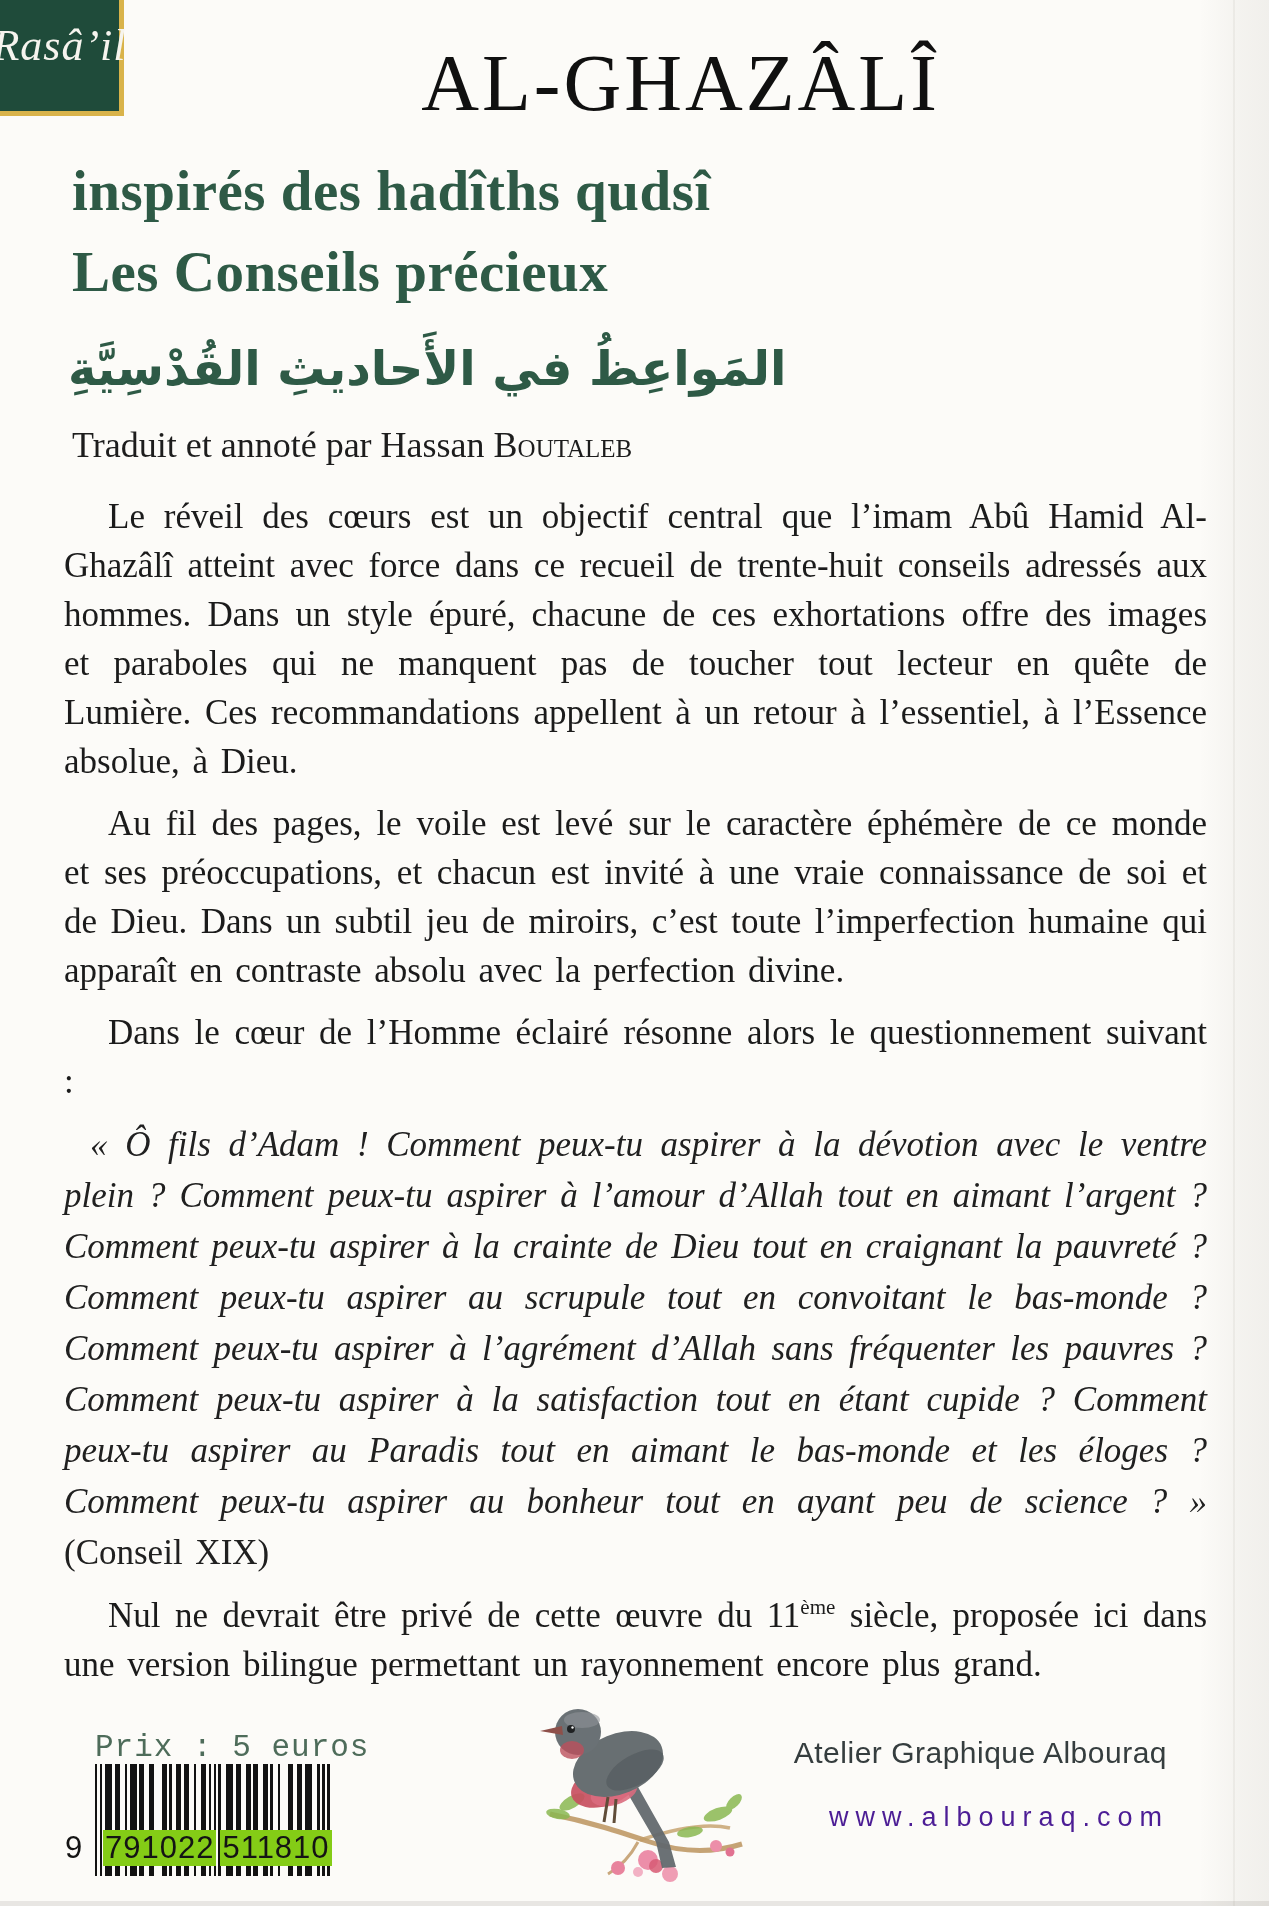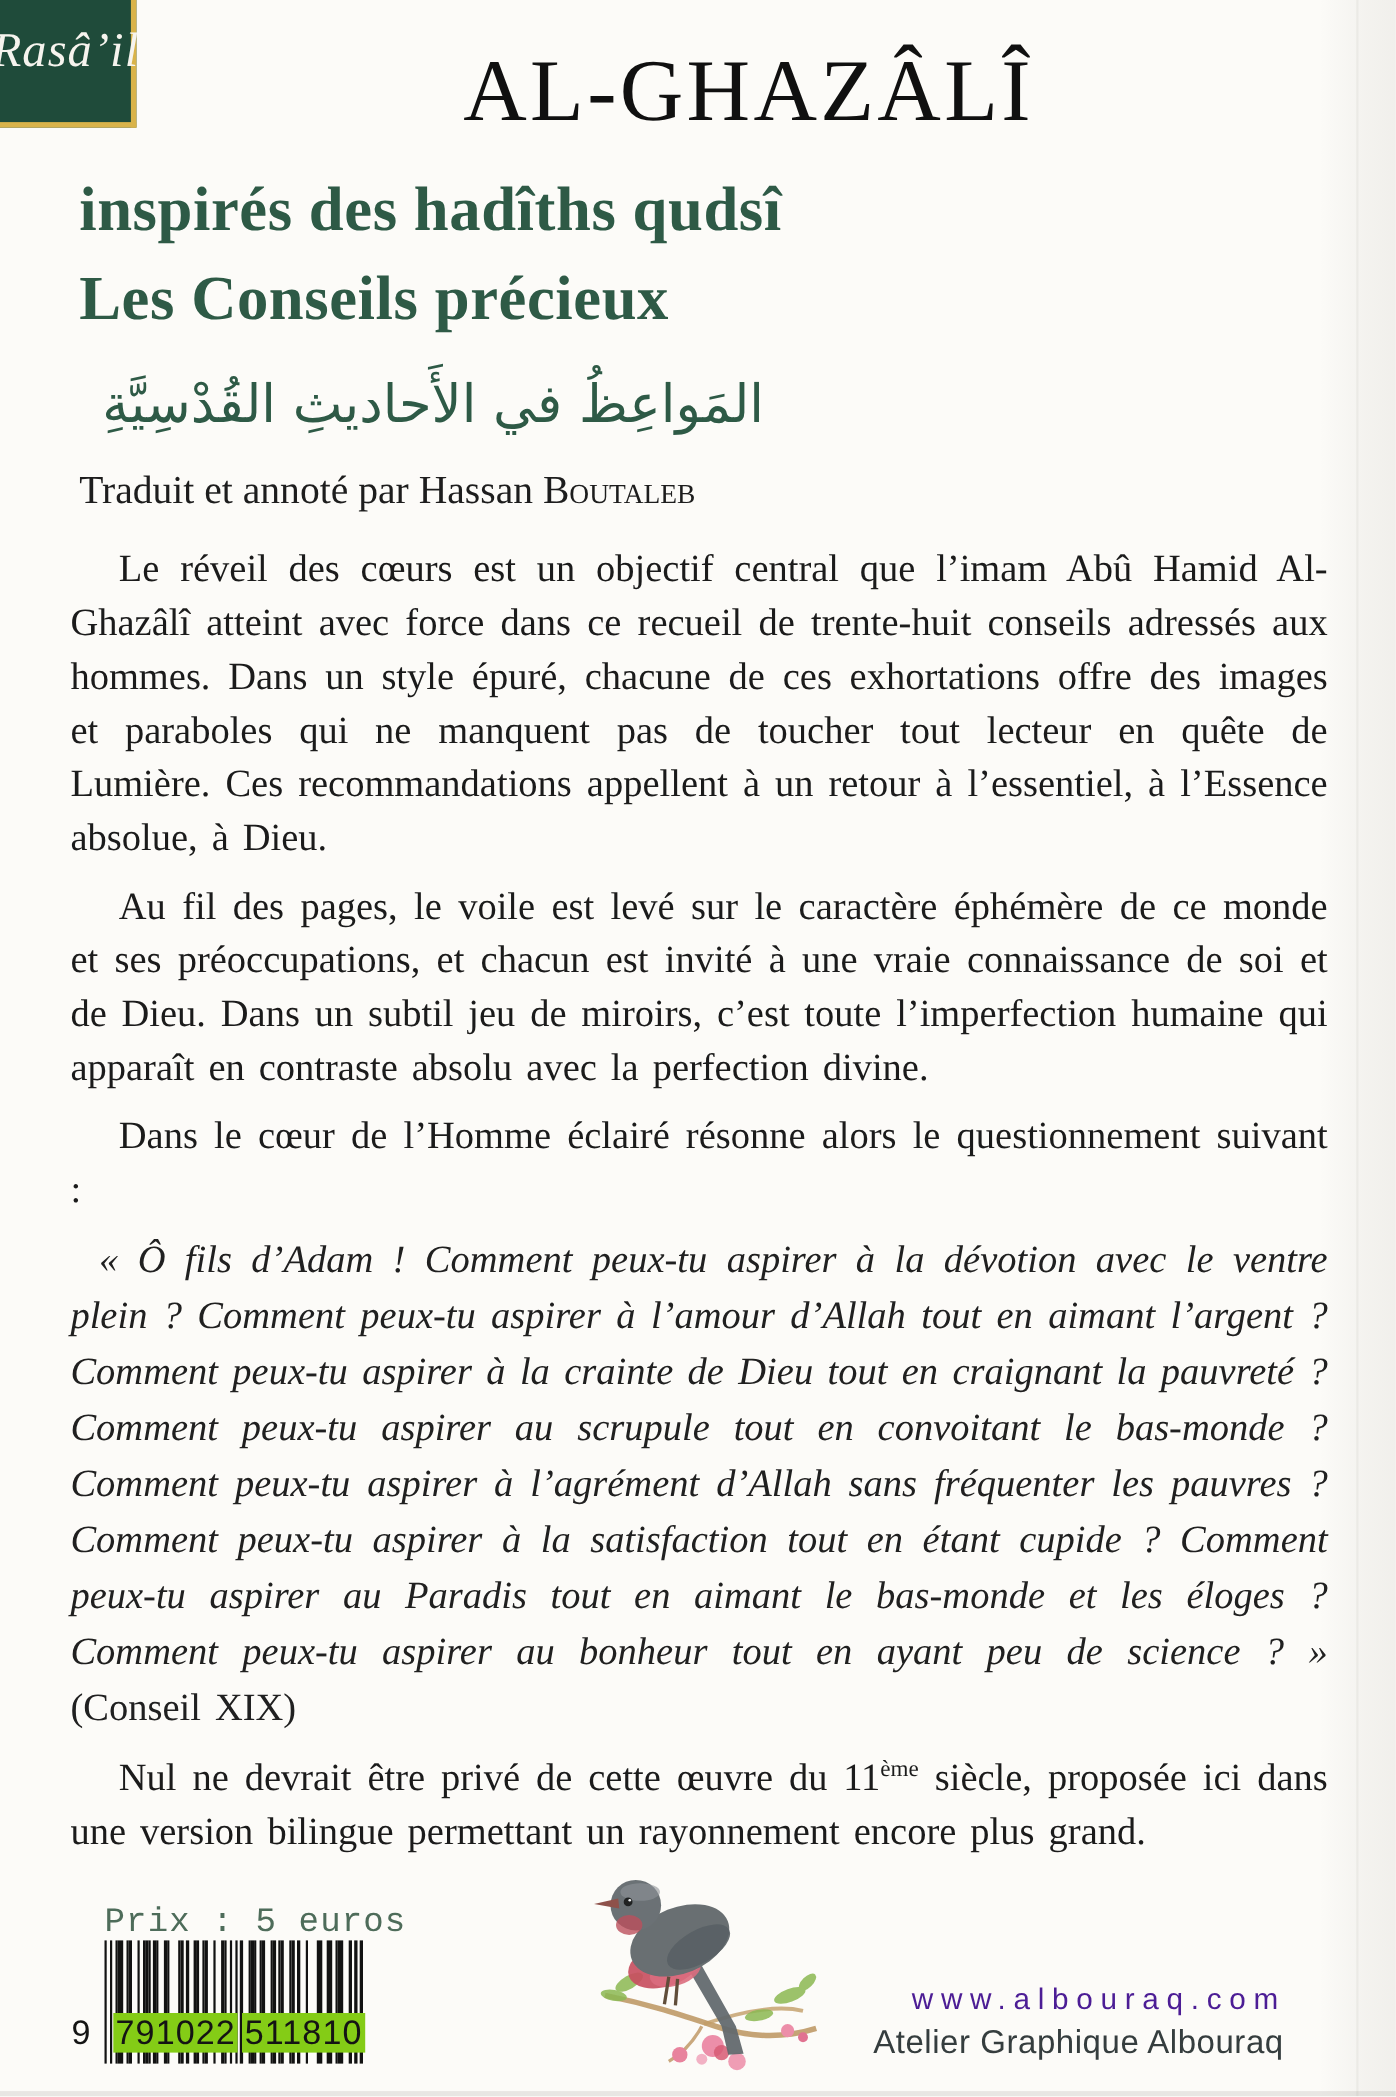--- a/index.html
+++ b/index.html
@@ -10,22 +10,22 @@
          border-right:5px solid var(--badge-gold,#d9b34a);border-bottom:5px solid var(--badge-gold,#d9b34a);
          display:flex;justify-content:center;align-items:flex-start;padding-top:20px;box-sizing:border-box;}
   .badge span{font-style:italic;font-size:44px;color:#f6f4ee;letter-spacing:1px;}
   
   .author{position:absolute;top:38px;left:0;right:0;margin:0;text-align:center;transform:translateX(46px);
           font-size:80px;font-weight:400;letter-spacing:3px;color:#101010;}
   
   .title{position:absolute;left:72px;top:150px;font-weight:700;color:var(--title-green,#2e5a46);
          font-size:57px;line-height:81px;letter-spacing:0.5px;}
   
-  .arabic{position:absolute;left:68px;top:330px;font-family:"DejaVu Sans",sans-serif;font-weight:400;
-          font-size:48px;line-height:76px;color:var(--title-green,#2e5a46);direction:rtl;margin-left:25px;}
+  .arabic{position:absolute;left:68px;top:330px;font-family:"DejaVu Sans",sans-serif;font-weight:700;
+          font-size:48px;line-height:76px;color:var(--title-green,#2e5a46);direction:rtl;}
   
   .translator{position:absolute;left:72px;top:424px;font-size:36px;color:#1d1d1d;text-align:right;}
   .translator .sc{font-variant:small-caps;}
   
   .synopsis{position:absolute;left:64px;right:62px;top:492px;text-align:justify;}
   .synopsis p{margin:0 0 13px 0;font-size:35px;line-height:49px;word-spacing:4px;}
   .synopsis p.indent{text-indent:44px;}
   .synopsis p.quote{font-style:italic;line-height:51px;text-indent:26px;color:#202020;}
   .qref{font-style:normal;}
   sup{font-size:60%;vertical-align:super;line-height:0;}
@@ -38,21 +38,21 @@
   .bar.on{background:#121212;}
   .digits{position:absolute;left:-32px;top:66px;display:flex;align-items:flex-start;
           font-family:"Liberation Sans",sans-serif;font-size:31px;letter-spacing:1px;color:#141414;}
   .digits .grp{background:#84cc16;padding:0 2px;}
   .digits .d9{background:transparent;width:26px;}
   .digits .g1{margin-left:10px;}
   .digits .g2{margin-left:4px;}
   .bird{position:absolute;left:520px;top:1682px;width:235px;height:205px;}
   .website{position:absolute;right:100px;top:1802px;font-family:"Liberation Sans",sans-serif;
            font-size:27px;letter-spacing:7px;color:#4c1d95;}
-  .studio{position:absolute;right:102px;top:1840px;font-family:"Liberation Sans",sans-serif;
+  .studio{position:absolute;right:102px;top:1736px;font-family:"Liberation Sans",sans-serif;
           font-size:30px;letter-spacing:0.5px;color:#353d3e;}
   
   .fold{position:absolute;top:0;bottom:0;right:0;width:70px;pointer-events:none;
         background:linear-gradient(to right,rgba(0,0,0,0) 0%,rgba(90,85,70,0.05) 60%,rgba(90,85,70,0.07) 100%);}
   .fold-line{position:absolute;top:0;bottom:0;right:34px;width:2px;background:rgba(90,85,70,0.06);pointer-events:none;}
   .edge-bottom{position:absolute;left:0;right:0;bottom:0;height:5px;background:rgba(120,115,105,0.15);pointer-events:none;}
 </style>
 </head>
 <body>
 

